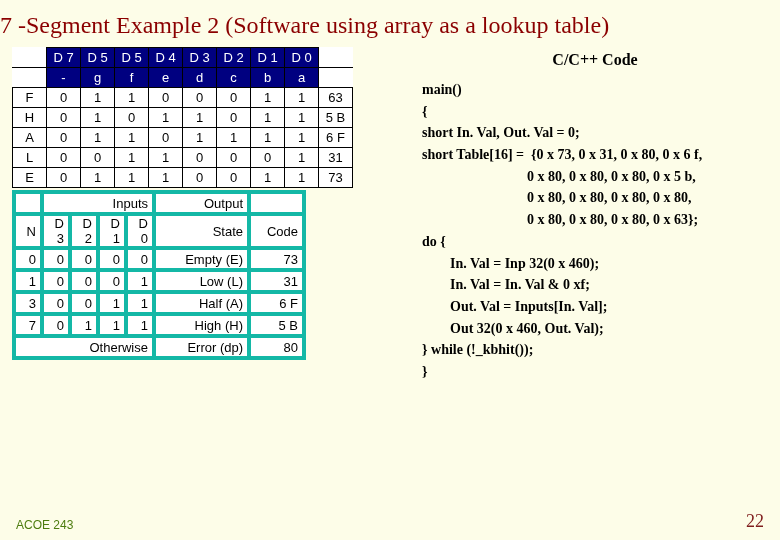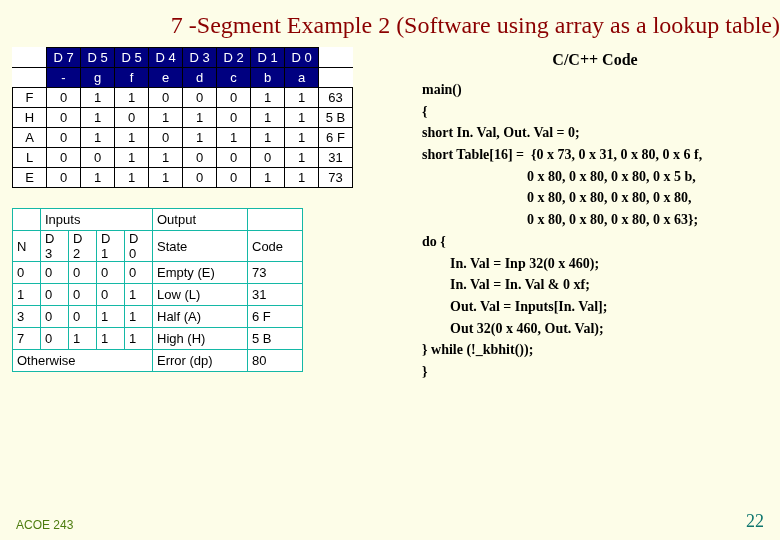--- a/index.html
+++ b/index.html
@@ -6,41 +6,41 @@
   body {
     margin: 0;
     width: 780px;
     height: 540px;
     background: #fdfde8;
     font-family: "Times New Roman", serif;
     position: relative;
     overflow: hidden;
   }
   .title {
-    text-align: right;
+    text-align: left;
     font-size: 24px;
     color: #8b0000;
     padding: 12px 0 8px 0;
     font-weight: normal;
   }
   .content {
     display: flex;
     padding: 0 12px;
   }
   .left { width: 400px; }
   .right { flex: 1; padding-left: 10px; }
 
   table {
     border-collapse: collapse;
     background: #fff;
     font-family: Arial, sans-serif;
     font-size: 13px;
   }
   table.seg {
-    margin-bottom: 20px;
+    margin-bottom: 2px;
   }
   table.seg td, table.seg th {
     border: 1px solid #000;
     text-align: center;
     width: 34px;
     height: 20px;
     padding: 0;
     font-weight: normal;
   }
   table.seg tr:first-child td,
@@ -58,22 +58,22 @@
   }
   table.seg tr:first-child td:first-child,
   table.seg tr:first-child td:last-child { border-top: 1px solid transparent; }
   table.seg tr:first-child td:first-child,
   table.seg tr:nth-child(2) td:first-child { border-left: 1px solid transparent; }
   table.seg tr:first-child td:last-child,
   table.seg tr:nth-child(2) td:last-child { border-right: 1px solid transparent; }
   table.seg .hexcol { background: #fff; }
 
   table.io td, table.io th {
-    border: 1px solid #14b8a6;
-    text-align: left;
+    border: 4px solid #14b8a6;
+    text-align: right;
     height: 22px;
     padding: 0 4px;
     font-weight: normal;
   }
   table.io { font-size: 13px; }
   table.io .wn { width: 28px; }
   table.io .wcode { width: 55px; }
   table.io .wstate { width: 95px; }
 
   .code-title {
@@ -97,21 +97,21 @@
     font-family: Arial, sans-serif;
     font-size: 12px;
     color: #4d7c0f;
   }
   .footer-right {
     position: absolute;
     right: 16px;
     bottom: 8px;
     font-family: "Times New Roman", serif;
     font-size: 18px;
-    color: #0f766e;
+    color: #7f1d1d;
   }
 </style>
 </head>
 <body>
 
 <div class="title">7 -Segment Example 2 (Software using array as a lookup table)</div>
 
 <div class="content">
   <div class="left">
 

